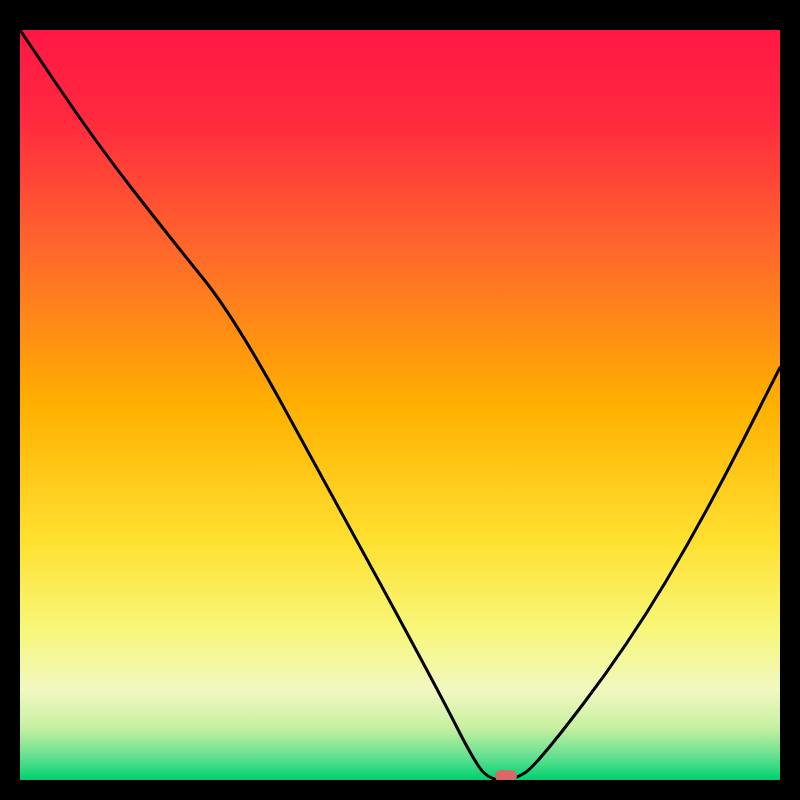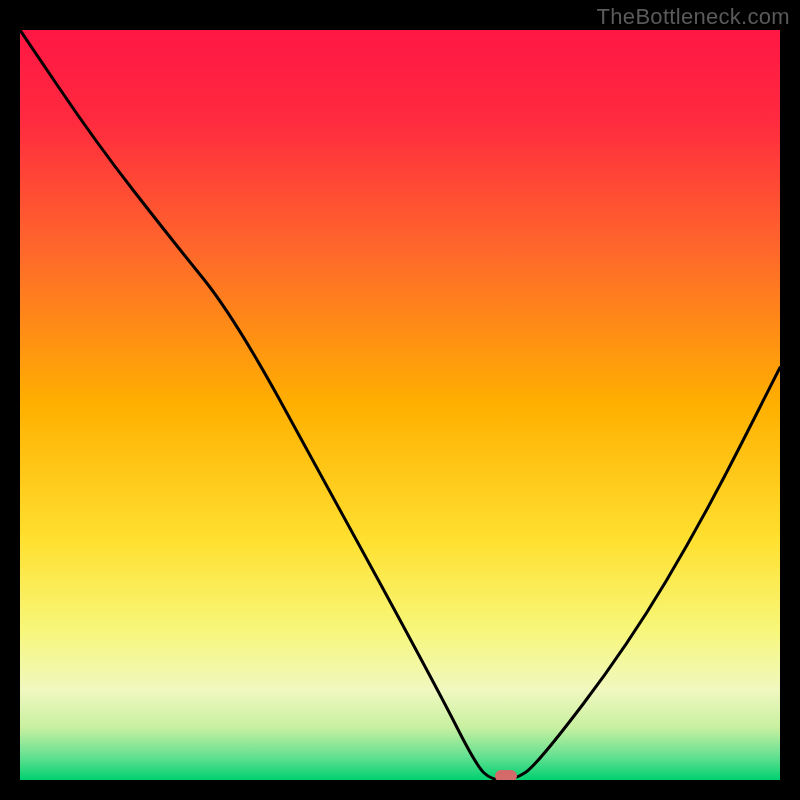--- a/index.html
+++ b/index.html
@@ -48,21 +48,20 @@
     background: #d46a6a;
     border-radius: 6px;
     transform: translate(-50%, -50%);
     z-index: 15;
   }
 </style>
 </head>
 <body>
 
 <div class="wrap">
-  <div class="watermark">TheBottleneck.com</div>
 
   <div class="plot-frame">
     <div class="plot-inner">
       <svg id="plot-svg" width="760" height="750" viewBox="0 0 760 750" preserveAspectRatio="none">
         <defs>
           <linearGradient id="bg-grad" x1="0" y1="0" x2="0" y2="1">
               <stop offset="0%" stop-color="#ff1744"></stop>
               <stop offset="12%" stop-color="#ff2a3f"></stop>
               <stop offset="30%" stop-color="#ff6a2a"></stop>
               <stop offset="50%" stop-color="#ffb000"></stop>

